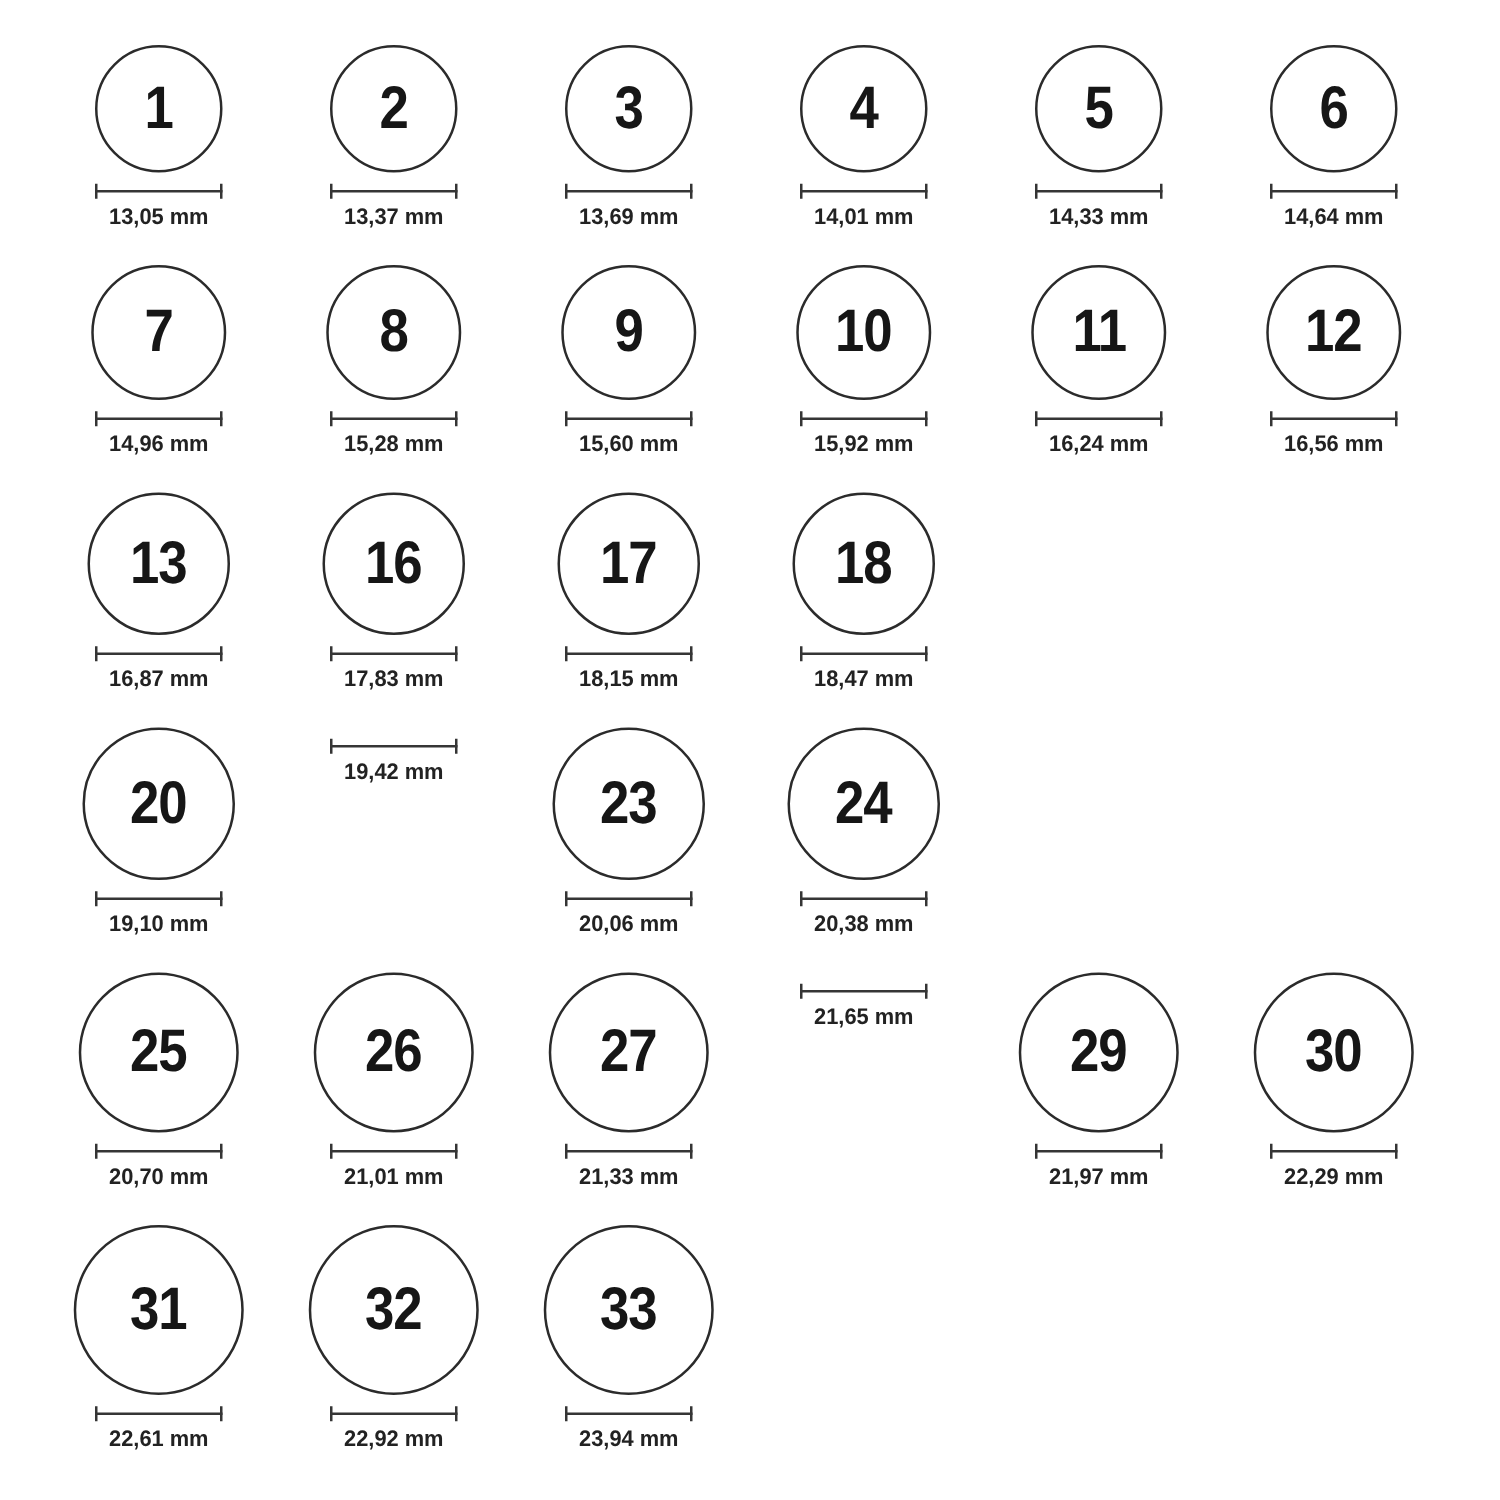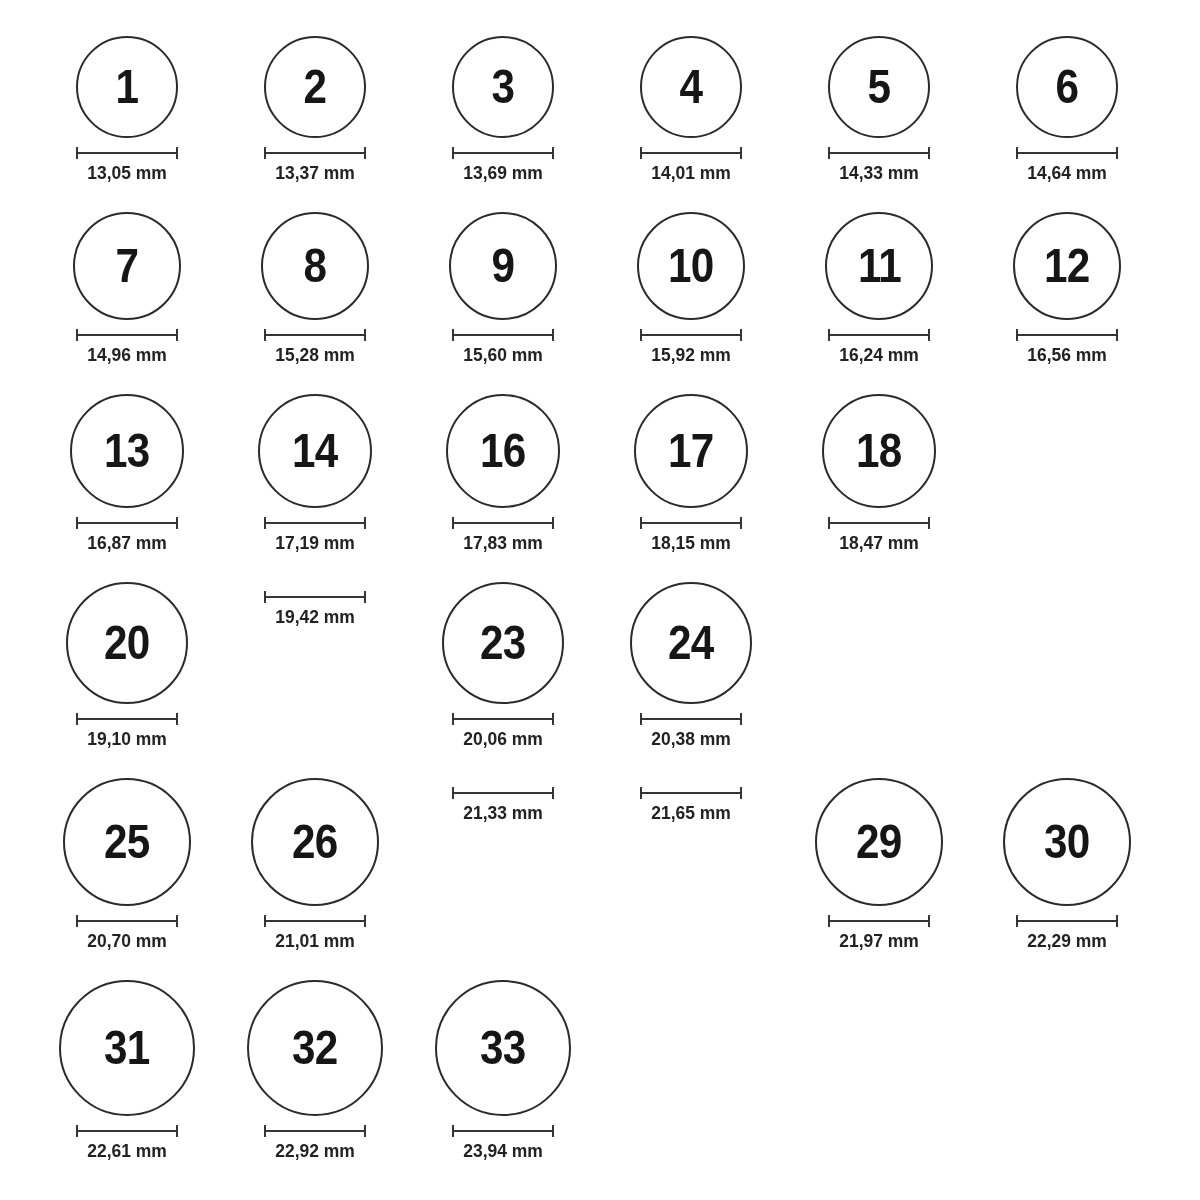--- a/index.html
+++ b/index.html
@@ -234,31 +234,20 @@
     </div>
     <div class="measure">
       <span class="tick left"></span>
       <span class="bar"></span>
       <span class="tick right"></span>
     </div>
     <div class="label">16,87 mm</div>
   </div>
         <div class="cell">
     <div class="circle">
-      <span class="num">14</span>
-    </div>
-    <div class="measure">
-      <span class="tick left"></span>
-      <span class="bar"></span>
-      <span class="tick right"></span>
-    </div>
-    <div class="label">17,19 mm</div>
-  </div>
-        <div class="cell">
-    <div class="circle">
       <span class="num">16</span>
     </div>
     <div class="measure">
       <span class="tick left"></span>
       <span class="bar"></span>
       <span class="tick right"></span>
     </div>
     <div class="label">17,83 mm</div>
   </div>
         <div class="cell">
@@ -344,20 +333,23 @@
       <span class="num">26</span>
     </div>
     <div class="measure">
       <span class="tick left"></span>
       <span class="bar"></span>
       <span class="tick right"></span>
     </div>
     <div class="label">21,01 mm</div>
   </div>
         <div class="cell">
+    <div class="circle">
+      <span class="num">27</span>
+    </div>
     <div class="measure">
       <span class="tick left"></span>
       <span class="bar"></span>
       <span class="tick right"></span>
     </div>
     <div class="label">21,33 mm</div>
   </div>
         <div class="cell">
     <div class="measure">
       <span class="tick left"></span>

